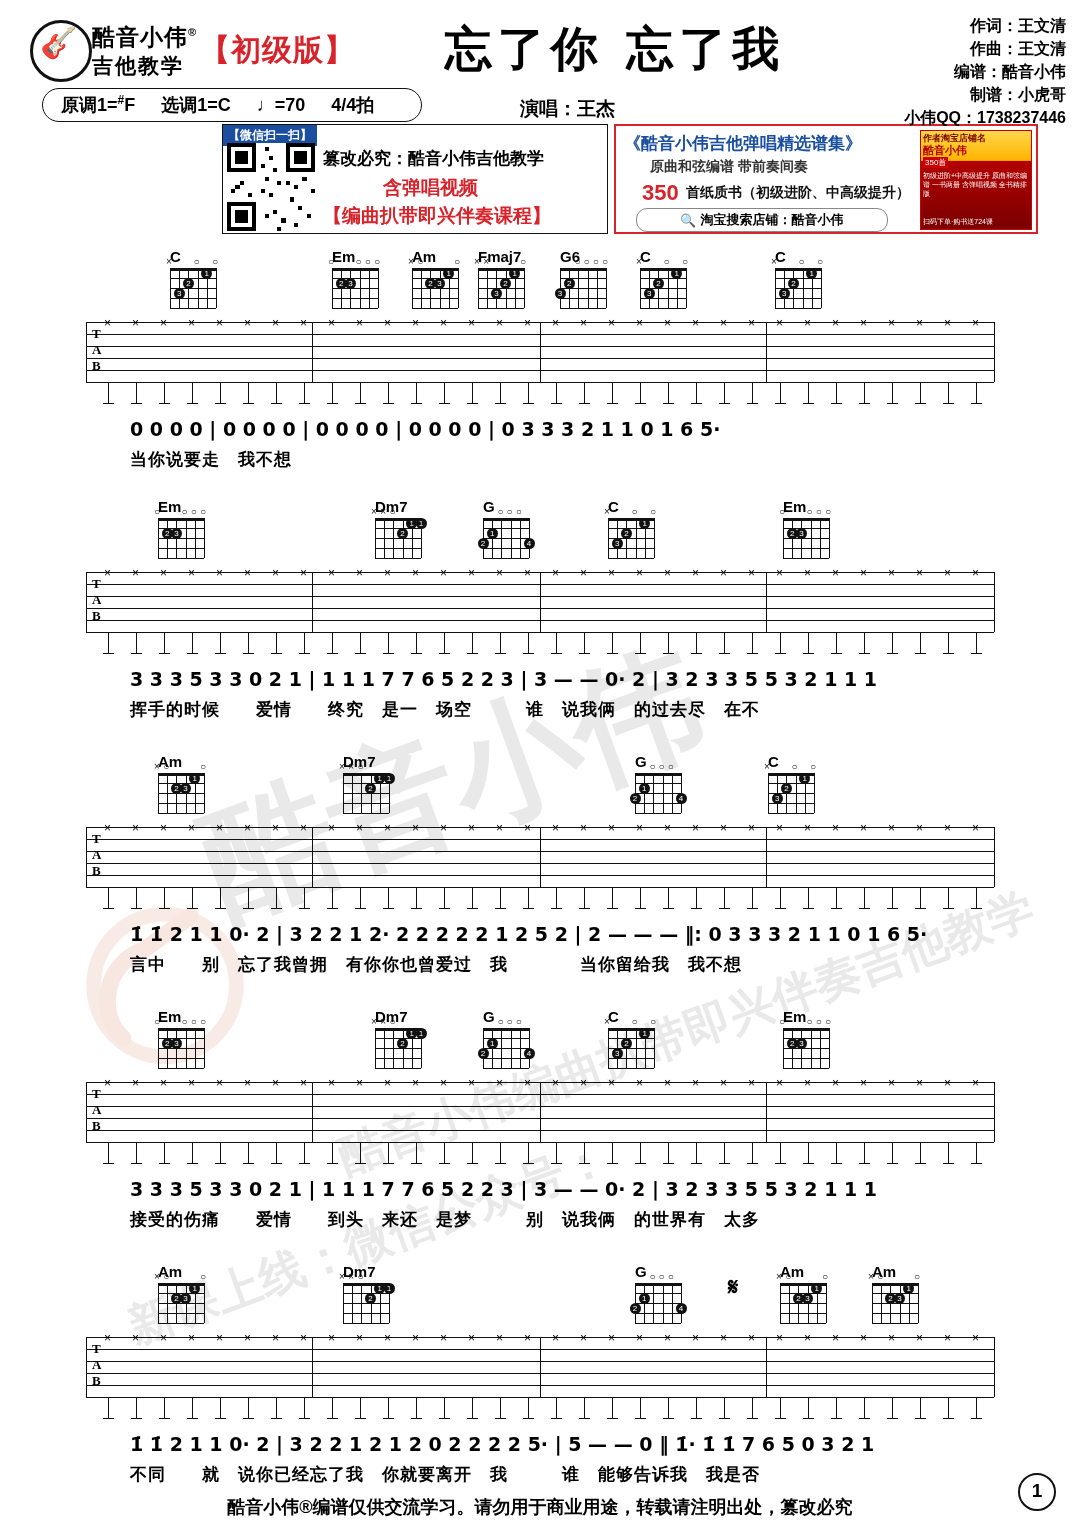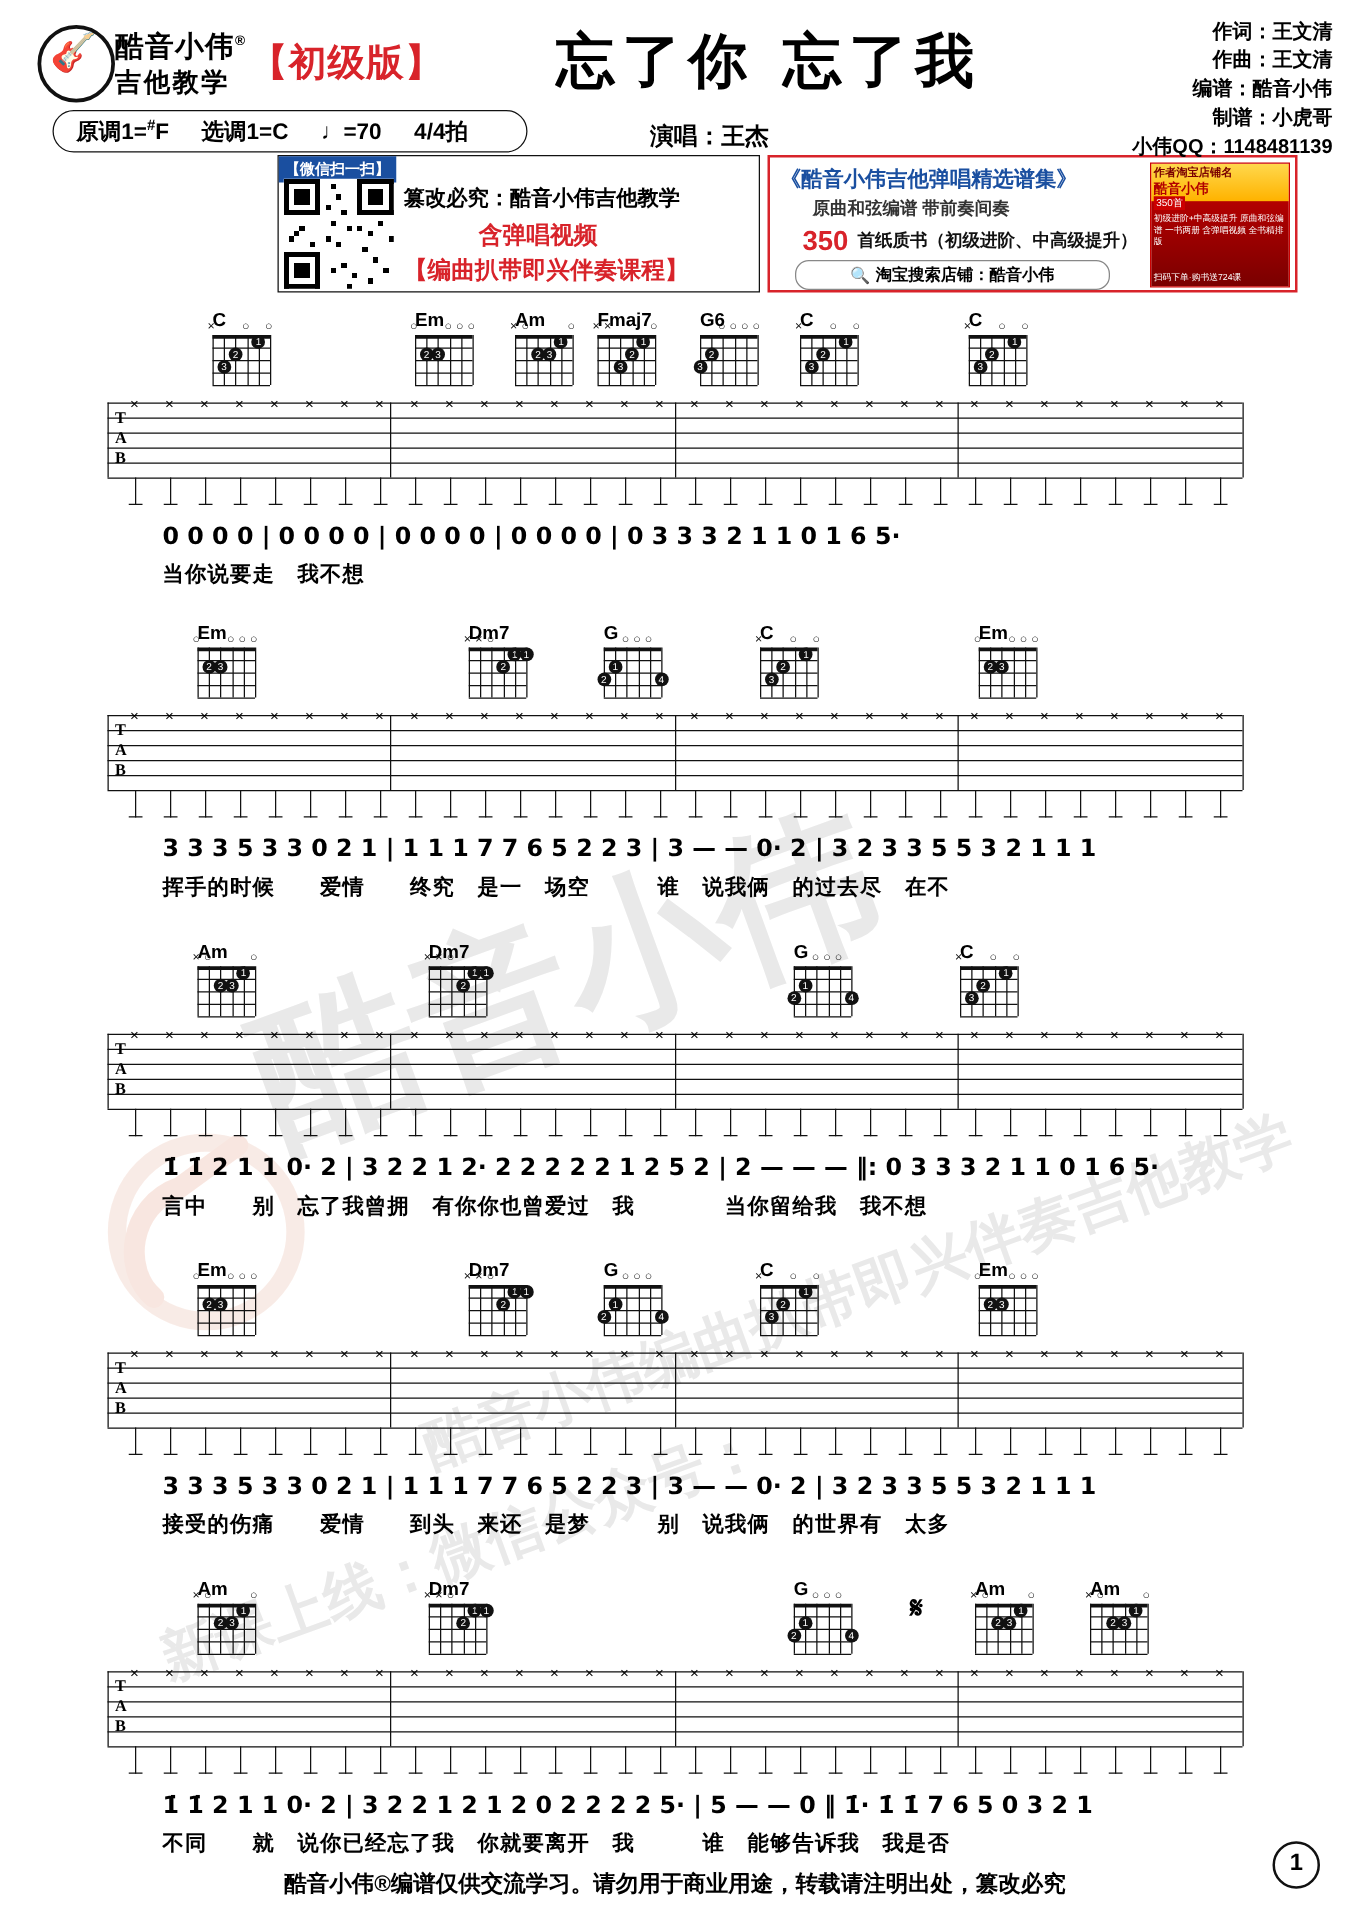--- a/index.html
+++ b/index.html
@@ -161,21 +161,21 @@
 
     <div class="level-badge">【初级版】</div>
     <div class="song-title">忘了你 忘了我</div>
     <div class="singer">演唱：王杰</div>
 
     <div class="credits">
       <div>作词：王文清</div>
       <div>作曲：王文清</div>
       <div>编谱：酷音小伟</div>
       <div>制谱：小虎哥</div>
-      <div>小伟QQ：1148481139</div>
+      <div>小伟QQ：1738237446</div>
     </div>
   </div>
 
   <div class="keybox">
     <span><span>原调1=</span><span class="sup">#</span><span>F</span></span>
     <span>选调1=C</span>
     <span>♩=70</span>
     <span>4/4拍</span>
   </div>
 

